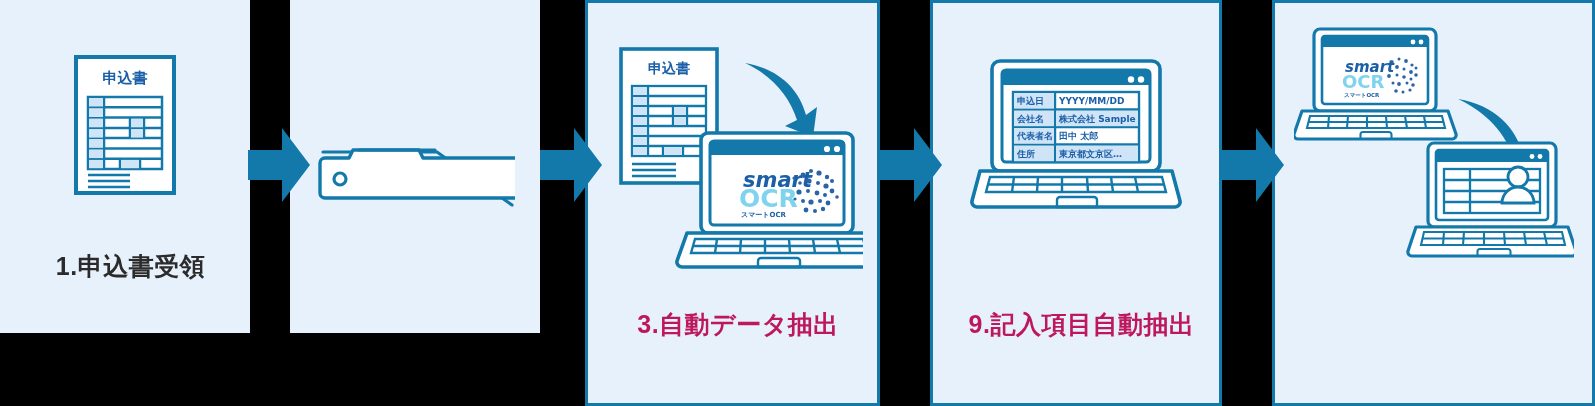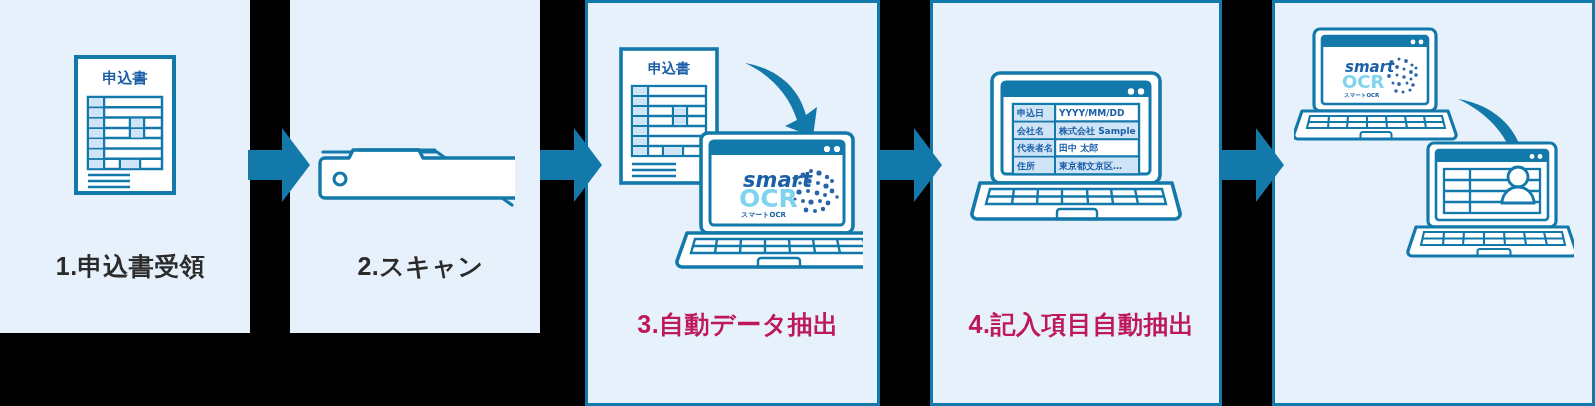--- a/index.html
+++ b/index.html
@@ -26,21 +26,21 @@
   .label.dark{color:#2b2b2b;font-size:25px;top:250px;}
   .label.blue{color:#be185d;font-size:25px;top:305px;line-height:1.3;}
   .label.two{top:292px;}
 
   .art{position:absolute;left:0;right:0;top:0;}
   .art svg{display:block;margin:0 auto;}
 
   .art1{top:55px;}
   .art2{top:110px;}
   .art3{top:22px;}
-  .art4{top:68px;}
+  .art4{top:56px;}
   .art5{top:20px;}
 </style>
 </head>
 <body>
 
 <div class="flow">
 
   <div class="panel p1">
     <div class="art art1">
       <svg width="102" height="140" viewBox="0 0 102 140">
@@ -84,21 +84,20 @@
 
   <div class="panel p2">
     <div class="art art2">
       <svg width="200" height="100" viewBox="0 0 200 100">
         <path d="M8 42 L122 42 L197 95" fill="none" stroke="#1379ab" stroke-width="3.2" stroke-linecap="round"></path>
         <path d="M4 48 h24 l4 -8 h66 l4 8 h92 a5 5 0 0 1 5 5 v30 a5 5 0 0 1 -5 5 H4 a5 5 0 0 1 -5 -5 v-30 a5 5 0 0 1 5 -5 z" transform="translate(6,0)" fill="#ffffff" stroke="#1379ab" stroke-width="3.4" stroke-linejoin="round"></path>
         <line x1="44" y1="40" x2="120" y2="40" stroke="#1379ab" stroke-width="3.2" stroke-linecap="round"></line>
         <circle cx="25" cy="69" r="6" fill="#ffffff" stroke="#1379ab" stroke-width="3.2"></circle>
       </svg>
     </div>
-    <div class="label dark">2.スキャン</div>
   </div>
 
   <div class="panel p3 bordered">
     <div class="art art3">
       <svg width="260" height="250" viewBox="0 0 260 250">
 
         <g>
           <rect x="18" y="24" width="96" height="134" fill="#ffffff" stroke="#1379ab" stroke-width="3.6"></rect>
           <text x="66" y="48" text-anchor="middle" font-family="'DejaVu Sans',sans-serif" font-size="14" font-weight="bold" fill="#1b5fa8">申込書</text>
           <g stroke="#1379ab" stroke-width="2.3" fill="none">
@@ -238,21 +237,21 @@
           <line x1="44" y1="118" x2="42" y2="133"></line>
           <line x1="68" y1="118" x2="67" y2="133"></line>
           <line x1="92" y1="118" x2="92" y2="133"></line>
           <line x1="117" y1="118" x2="118" y2="133"></line>
           <line x1="141" y1="118" x2="143" y2="133"></line>
           <line x1="165" y1="118" x2="168" y2="133"></line>
           <path d="M90 138 h34 a3 3 0 0 1 3 3 v7 H87 v-7 a3 3 0 0 1 3 -3 z"></path>
         </g>
       </svg>
     </div>
-    <div class="label blue">4.記入項目自動抽出</div>
+    <div class="label blue">9.記入項目自動抽出</div>
   </div>
 
   <div class="panel p5 bordered">
     <div class="art art5">
       <svg width="280" height="260" viewBox="0 0 280 260">
 
         <g transform="translate(6,4)">
           <rect x="14" y="2" width="122" height="82" rx="6" fill="#ffffff" stroke="#1379ab" stroke-width="3.2"></rect>
           <rect x="22" y="9" width="106" height="68" rx="3" fill="#ffffff" stroke="#1379ab" stroke-width="2.6"></rect>
           <path d="M22 12 a3 3 0 0 1 3 -3 h100 a3 3 0 0 1 3 3 v8 H22 z" fill="#1379ab"></path>

